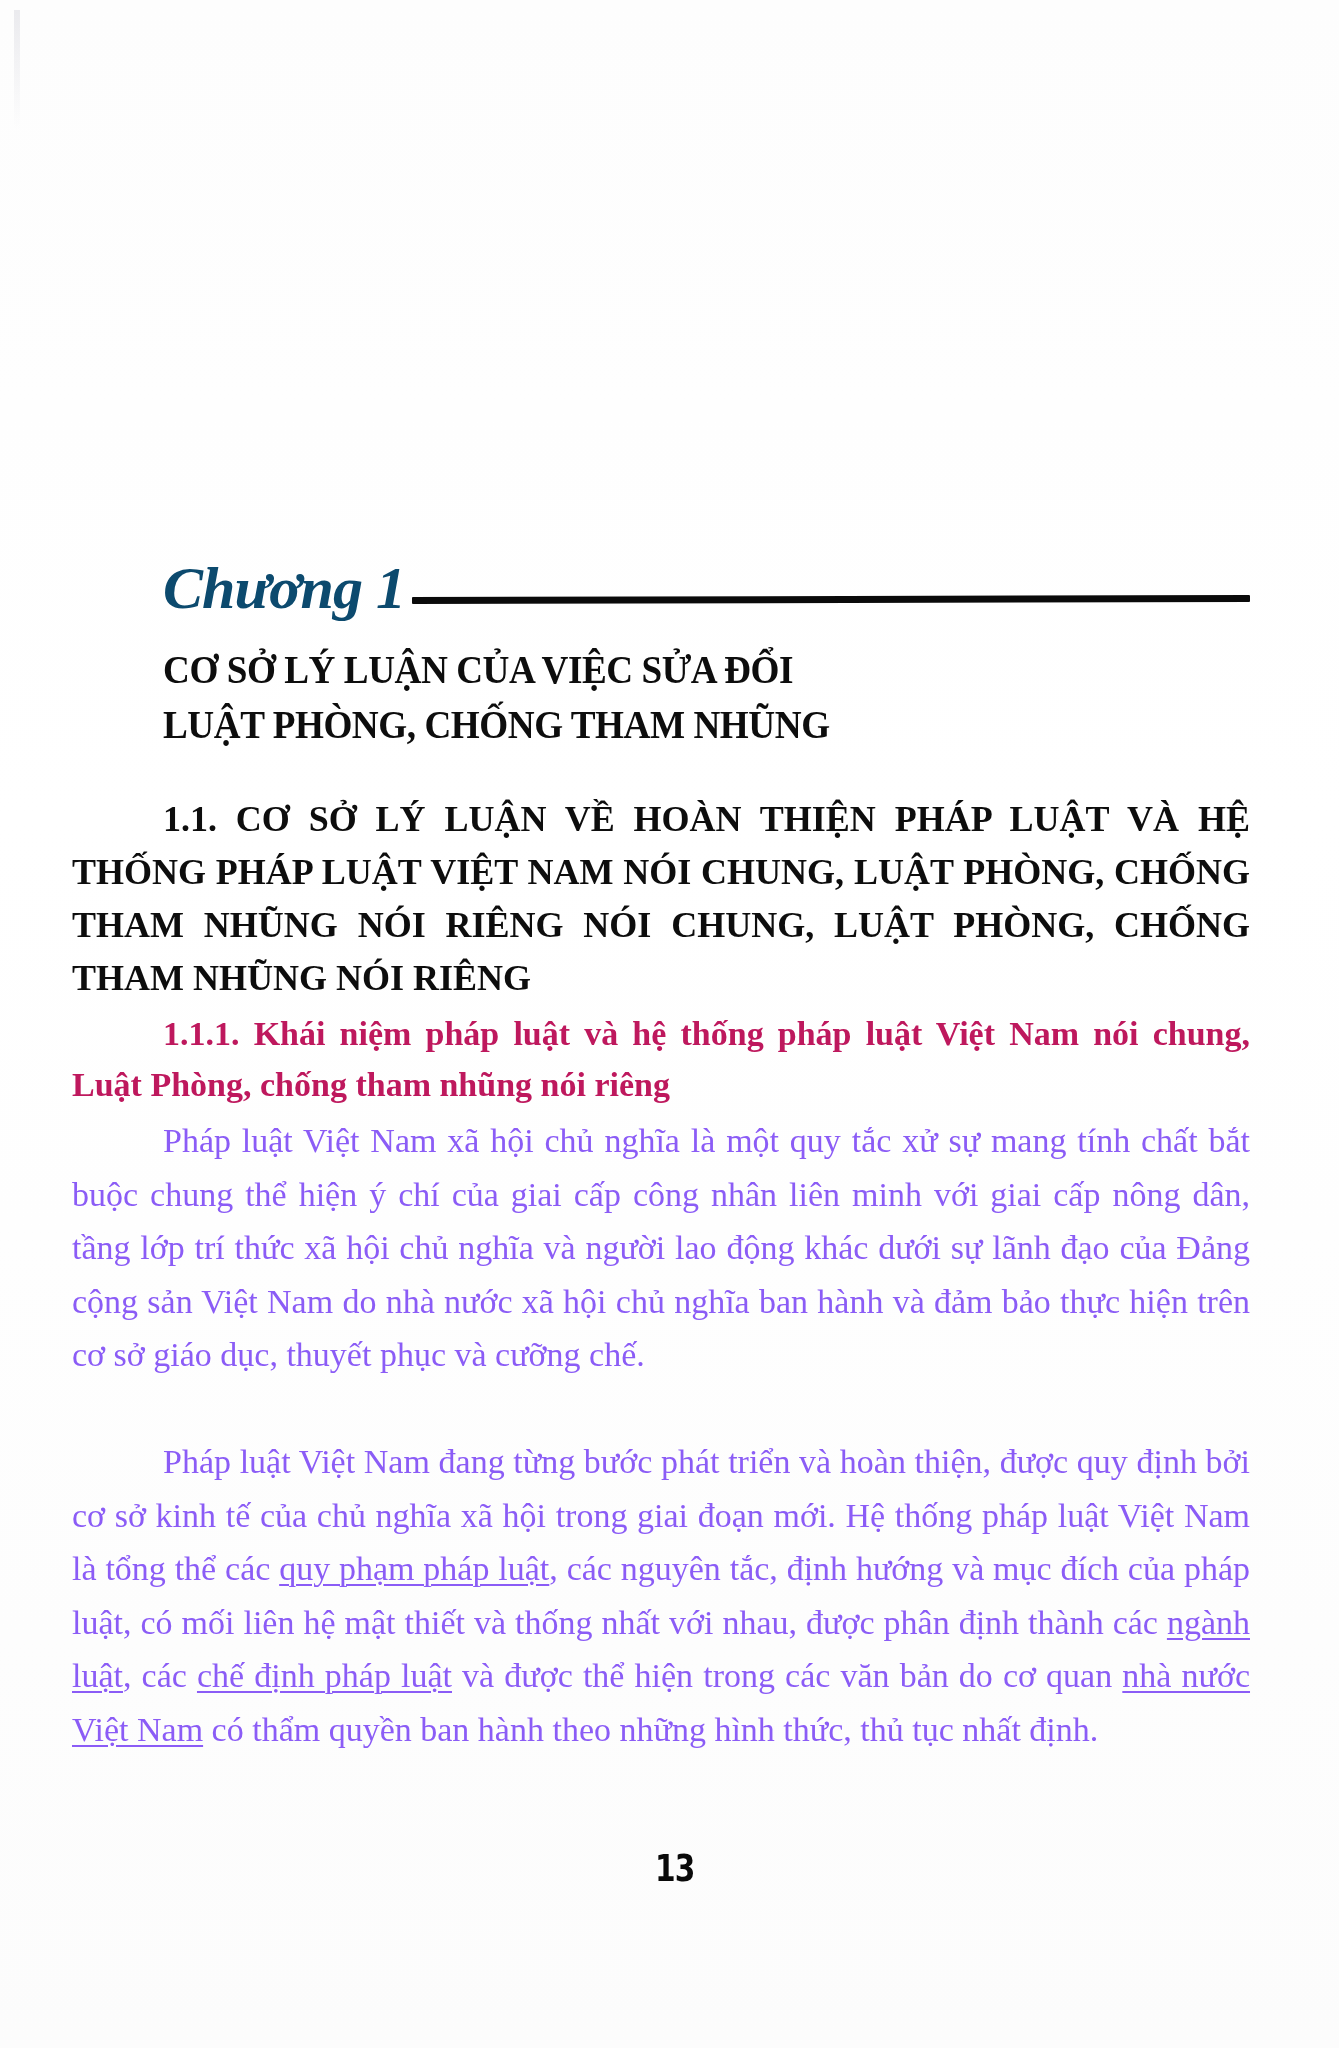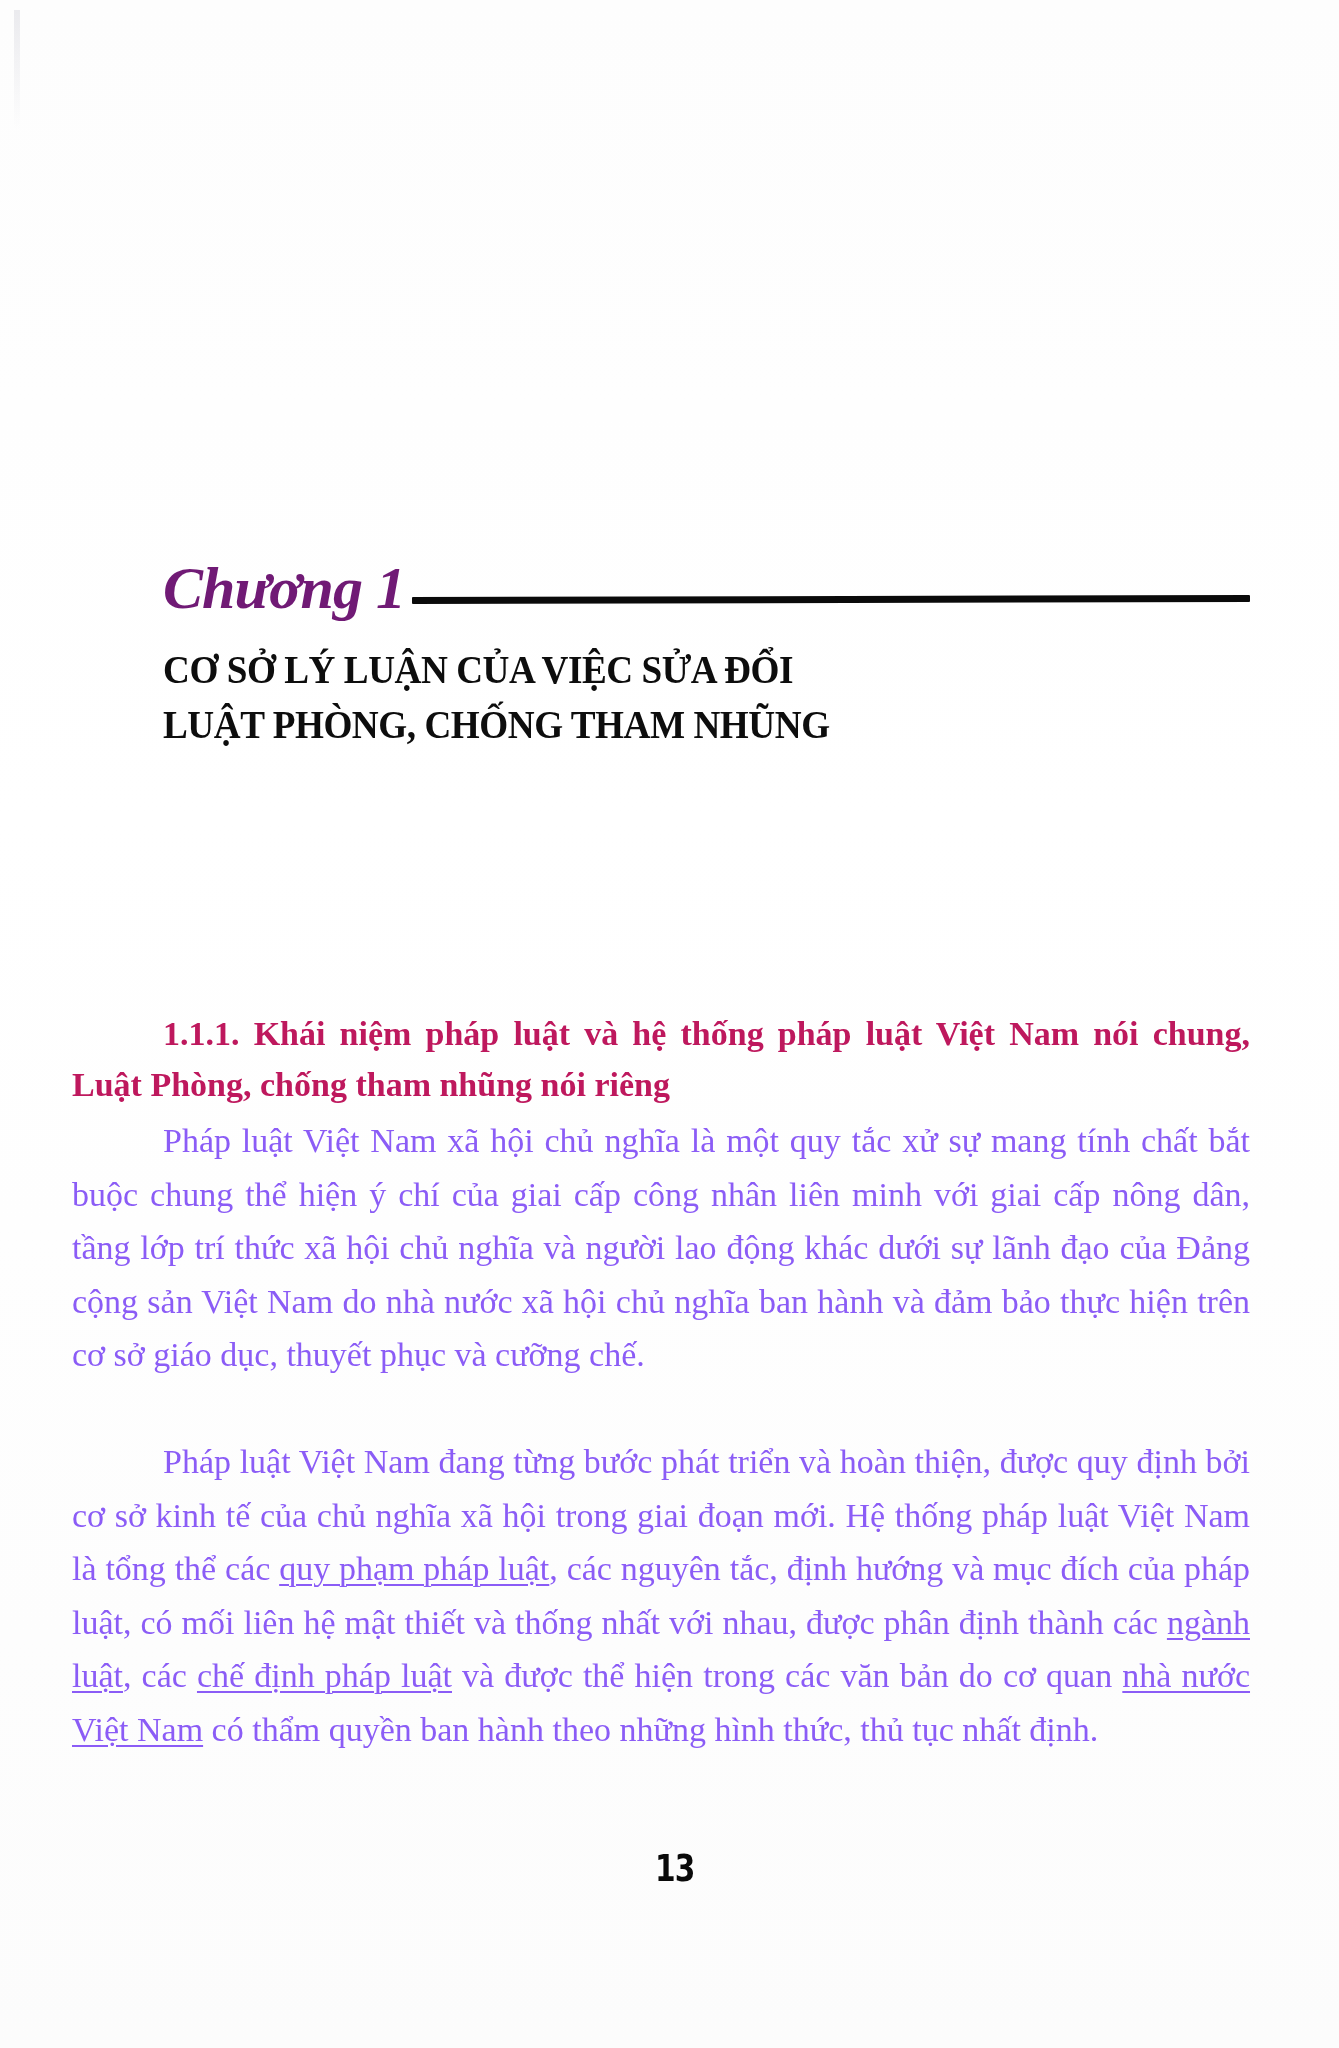--- a/index.html
+++ b/index.html
@@ -41,21 +41,21 @@
     .chapter-label {
       position: absolute;
       left: 0;
       top: 0;
       font-family: "Liberation Serif", "DejaVu Serif", serif;
       font-style: italic;
       font-weight: bold;
       font-size: 60px;
       line-height: 66px;
       letter-spacing: -1px;
-      color: #701a75;
+      color: #0c4a6e;
     }
     .chapter-rule {
       position: absolute;
       left: 249px;
       top: 41px;
       width: 838px;
       height: 7px;
       background: #0a0a0a;
       border-radius: 1px;
       transform: rotate(-0.15deg);
@@ -143,20 +143,21 @@
   <div class="chapter-row">
     <div class="chapter-label">Chương 1</div>
     <div class="chapter-rule"></div>
   </div>
 
   <div class="chapter-title">
     <div>CƠ SỞ LÝ LUẬN CỦA VIỆC SỬA ĐỔI</div>
     <div>LUẬT PHÒNG, CHỐNG THAM NHŨNG</div>
   </div>
 
+  <div class="section-h">1.1. CƠ SỞ LÝ LUẬN VỀ HOÀN THIỆN PHÁP LUẬT VÀ HỆ THỐNG PHÁP LUẬT VIỆT NAM NÓI CHUNG, LUẬT PHÒNG, CHỐNG THAM NHŨNG NÓI RIÊNG NÓI CHUNG, LUẬT PHÒNG, CHỐNG THAM NHŨNG NÓI RIÊNG</div>
 
   <div class="sub-h">1.1.1. Khái niệm pháp luật và hệ thống pháp luật Việt Nam nói chung, Luật Phòng, chống tham nhũng nói riêng</div>
 
   <p class="para p1" style="margin:0;">Pháp luật Việt Nam xã hội chủ nghĩa là một quy tắc xử sự mang tính chất bắt buộc chung thể hiện ý chí của giai cấp công nhân liên minh với giai cấp nông dân, tầng lớp trí thức xã hội chủ nghĩa và người lao động khác dưới sự lãnh đạo của Đảng cộng sản Việt Nam do nhà nước xã hội chủ nghĩa ban hành và đảm bảo thực hiện trên cơ sở giáo dục, thuyết phục và cưỡng chế.</p>
 
   <p class="para p2" style="margin:0;"><span>Pháp luật Việt Nam đang từng bước phát triển và hoàn thiện, được quy định bởi cơ sở kinh tế của chủ nghĩa xã hội trong giai đoạn mới. Hệ thống pháp luật Việt Nam là tổng thể các </span><span class="u">quy phạm pháp luật</span><span>, các nguyên tắc, định hướng và mục đích của pháp luật, có mối liên hệ mật thiết và thống nhất với nhau, được phân định thành các </span><span class="u">ngành luật</span><span>, các </span><span class="u">chế định pháp luật</span><span> và được thể hiện trong các văn bản do cơ quan </span><span class="u">nhà nước</span><span> </span><span class="u">Việt Nam</span><span> có thẩm quyền ban hành theo những hình thức, thủ tục nhất định.</span></p>
 
   <div class="page-number">13</div>
 </div>
 

